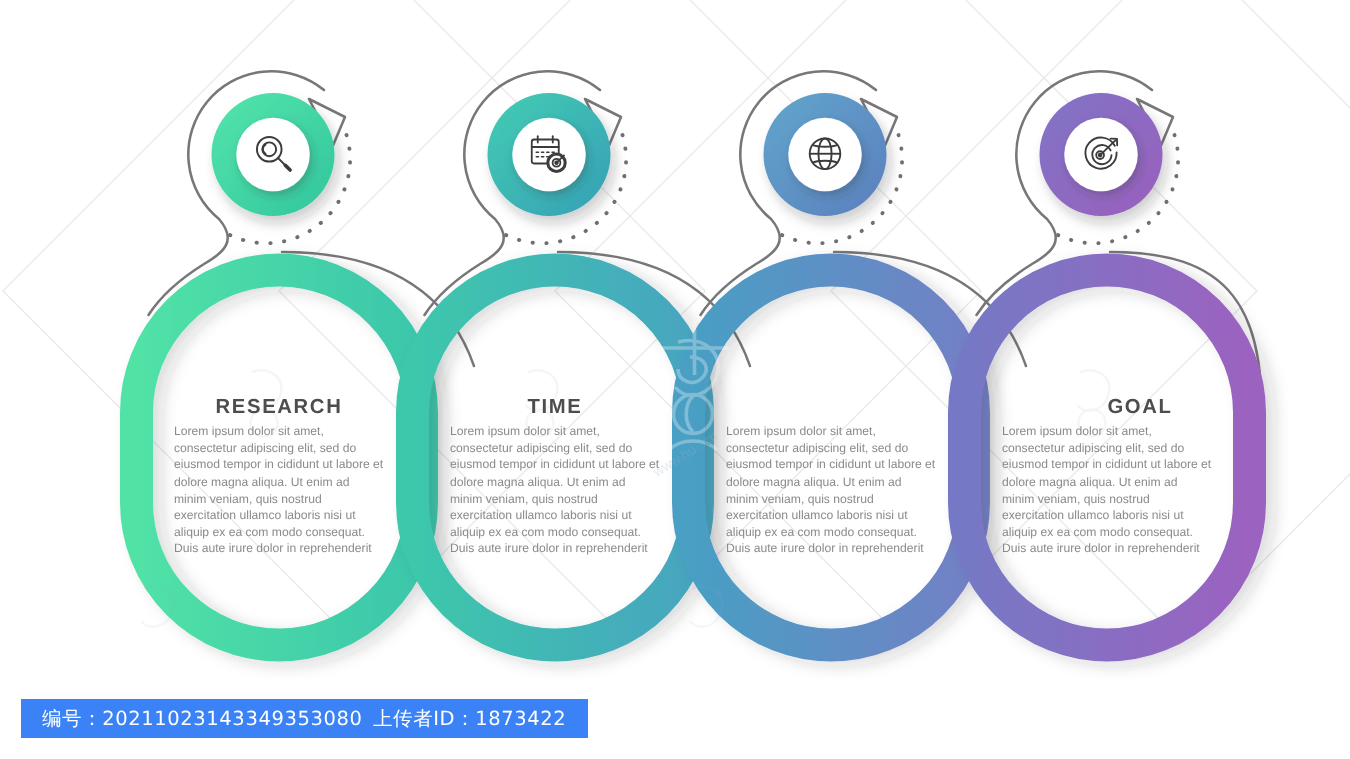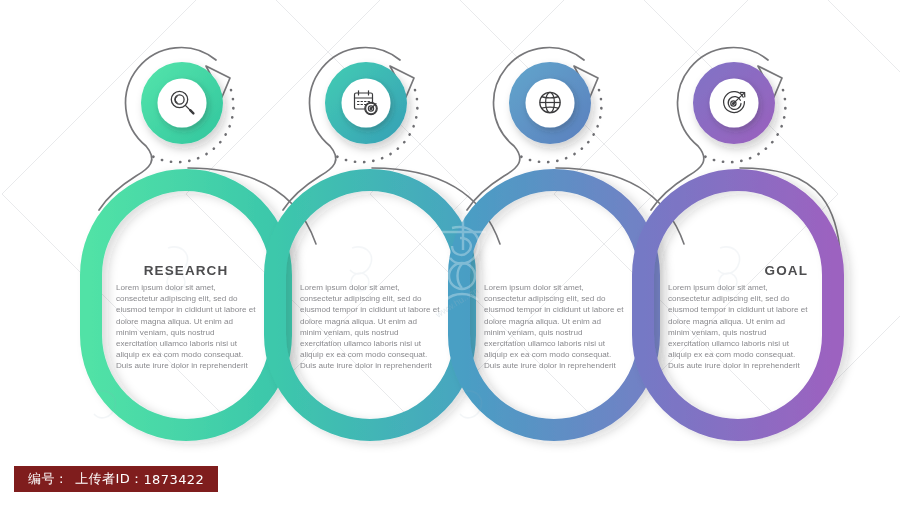--- a/index.html
+++ b/index.html
@@ -40,21 +40,21 @@
     position: absolute;
     font-size: 8.1px;
     line-height: 11.2px;
     color: #8a8a8e;
   }
   .footer-bar {
     position: absolute;
     left: 14px;
     top: 466px;
     height: 26px;
-    background: #7f1d1d;
+    background: #3b82f6;
     color: #ffffff;
     display: flex;
     align-items: center;
     padding: 0 14px;
     font-size: 13px;
     letter-spacing: 0.4px;
     font-family: "DejaVu Sans", sans-serif;
     white-space: nowrap;
   }
   .footer-bar span { display: inline-block; }
@@ -250,27 +250,29 @@
       <path d="M96,392 C108,388 118,396 115,407 C112,418 100,421 94,414"></path>
       <path d="M462,392 C474,388 484,396 481,407 C478,418 466,421 460,414"></path>
       <path d="M1046,392 C1058,388 1068,396 1065,407"></path>
     </g>
 
   </svg>
 
   <div class="step-title" style="left:116px; top:263px; width:140px;">RESEARCH</div>
   <div class="step-body" style="left:116px; top:282px; width:140px;">Lorem ipsum dolor sit amet, consectetur adipiscing elit, sed do eiusmod tempor in cididunt ut labore et dolore magna aliqua. Ut enim ad minim veniam, quis nostrud exercitation ullamco laboris nisi ut aliquip ex ea com modo consequat. Duis aute irure dolor in reprehenderit</div>
 
+  <div class="step-title" style="left:300px; top:263px; width:140px;">TIME</div>
   <div class="step-body" style="left:300px; top:282px; width:140px;">Lorem ipsum dolor sit amet, consectetur adipiscing elit, sed do eiusmod tempor in cididunt ut labore et dolore magna aliqua. Ut enim ad minim veniam, quis nostrud exercitation ullamco laboris nisi ut aliquip ex ea com modo consequat. Duis aute irure dolor in reprehenderit</div>
 
   <div class="step-body" style="left:484px; top:282px; width:140px;">Lorem ipsum dolor sit amet, consectetur adipiscing elit, sed do eiusmod tempor in cididunt ut labore et dolore magna aliqua. Ut enim ad minim veniam, quis nostrud exercitation ullamco laboris nisi ut aliquip ex ea com modo consequat. Duis aute irure dolor in reprehenderit</div>
 
-  <div class="step-title" style="left:668px; top:263px; width:140px;text-align:right;">GOAL</div>
+  <div class="step-title" style="left:690px; top:263px; width:140px;">GOAL</div>
   <div class="step-body" style="left:668px; top:282px; width:140px;">Lorem ipsum dolor sit amet, consectetur adipiscing elit, sed do eiusmod tempor in cididunt ut labore et dolore magna aliqua. Ut enim ad minim veniam, quis nostrud exercitation ullamco laboris nisi ut aliquip ex ea com modo consequat. Duis aute irure dolor in reprehenderit</div>
 
   <div class="footer-bar">
     <span>编号：</span>
+    <span>20211023143349353080</span>
     <span class="footer-gap"></span>
     <span>上传者ID：</span>
     <span>1873422</span>
   </div>
 
 </div>
 
 </body></html>

